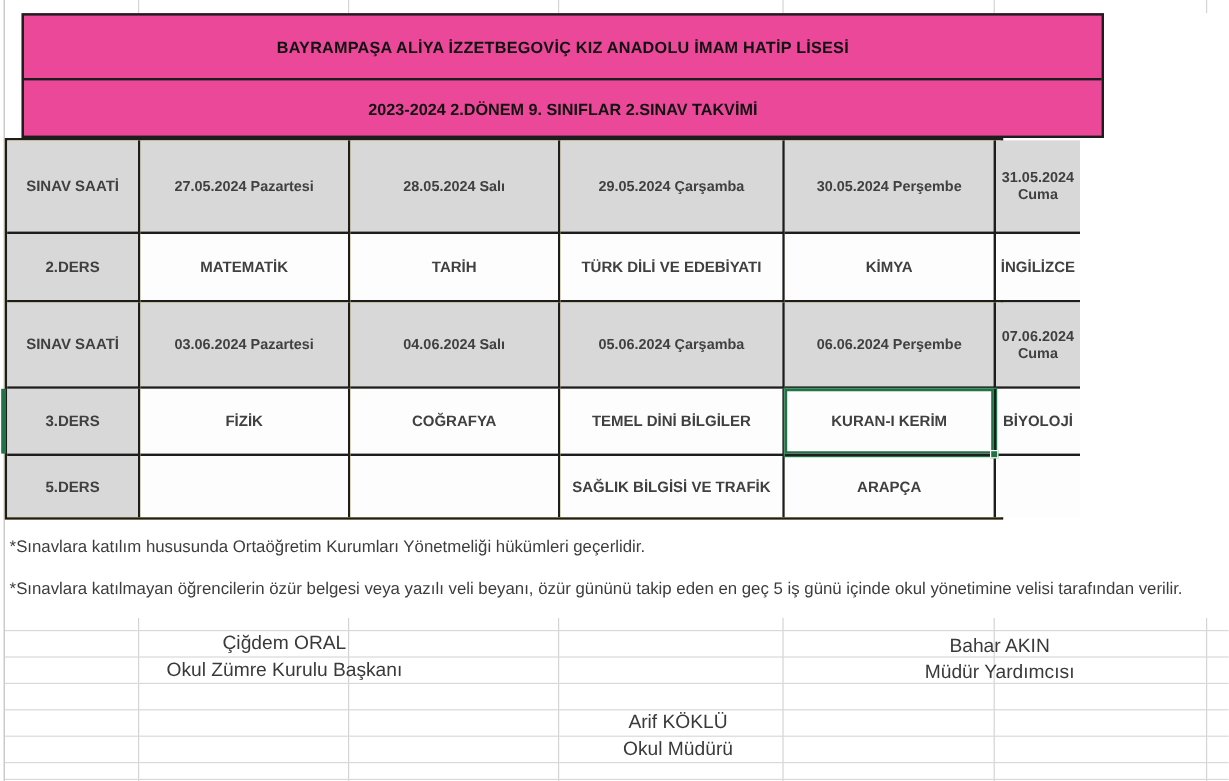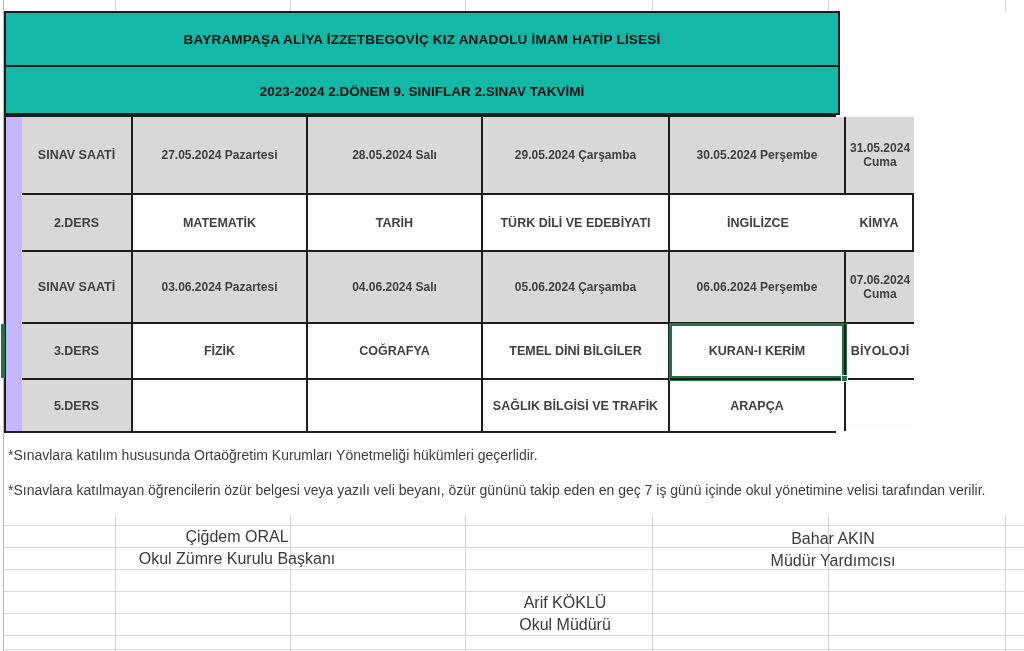--- a/index.html
+++ b/index.html
@@ -5,30 +5,30 @@
   html,body{margin:0;padding:0;}
   body{font-family:"Liberation Sans","DejaVu Sans",sans-serif;background:#ffffff;}
   .sheet{position:relative;width:1024px;height:651px;background:#ffffff;overflow:hidden;}
 
   
   .vline{position:absolute;width:1px;background:#d4d4d4;}
   .hline{position:absolute;height:1px;left:4px;right:0;background:#d9d9d9;}
   .sheet-edge{position:absolute;left:3px;top:0;width:1px;height:651px;background:#bdbdbd;}
 
   
-  .title-box{position:absolute;left:4px;top:11px;width:836px;height:104px;border:2px solid #1d1d1d;box-sizing:border-box;background:#14b8a6;}
+  .title-box{position:absolute;left:18px;top:11px;width:902px;height:104px;border:2px solid #1d1d1d;box-sizing:border-box;background:#ec4899;}
   .title-row{display:flex;align-items:center;justify-content:center;text-align:center;font-weight:bold;color:#111;}
   .title-row.r1{height:52px;border-bottom:2px solid #1d1d1d;font-size:13.5px;letter-spacing:.2px;}
   .title-row.r2{height:48px;font-size:13.5px;}
 
   
   .exam-table{position:absolute;left:4px;top:115px;width:832px;height:318px;display:grid;
     grid-template-columns:111px 175px 175px 187px 176px 1fr;
     grid-template-rows:78px 57px 72px 56px 1fr;
-    border:2px solid #1d1d1d;box-sizing:border-box;background:#c4b5fd;padding-left:16px;}
+    border:2px solid #1d1d1d;box-sizing:border-box;background:#fde047;}
   .cell{border-right:2px solid #1d1d1d;border-bottom:2px solid #1d1d1d;box-sizing:border-box;
     display:flex;align-items:center;justify-content:center;text-align:center;
     font-weight:bold;color:#404040;font-size:12.5px;padding:2px 4px;position:relative;}
   .cell.lastcol{border-right:none;}
   .cell.lastrow{border-bottom:none;}
   .cell.gray{background:#d8d8d8;}
   .cell.white{background:#fdfdfd;}
   .cell.date{font-size:12px;}
   .cell.selected{box-shadow:inset 0 0 0 2px #217346, 0 0 0 1px #217346;z-index:3;}
   .fill-handle{position:absolute;right:-4px;bottom:-4px;width:7px;height:7px;background:#217346;border:1px solid #ffffff;box-sizing:border-box;z-index:4;}
@@ -91,22 +91,22 @@
     <div class="cell gray date">27.05.2024 Pazartesi</div>
     <div class="cell gray date">28.05.2024 Salı</div>
     <div class="cell gray date">29.05.2024 Çarşamba</div>
     <div class="cell gray date">30.05.2024 Perşembe</div>
     <div class="cell gray date lastcol">31.05.2024 Cuma</div>
 
     <div class="cell gray">2.DERS</div>
     <div class="cell white">MATEMATİK</div>
     <div class="cell white">TARİH</div>
     <div class="cell white">TÜRK DİLİ VE EDEBİYATI</div>
+    <div class="cell white">KİMYA</div>
     <div class="cell white lastcol">İNGİLİZCE</div>
-    <div class="cell white">KİMYA</div>
 
     <div class="cell gray">SINAV SAATİ</div>
     <div class="cell gray date">03.06.2024 Pazartesi</div>
     <div class="cell gray date">04.06.2024 Salı</div>
     <div class="cell gray date">05.06.2024 Çarşamba</div>
     <div class="cell gray date">06.06.2024 Perşembe</div>
     <div class="cell gray date lastcol">07.06.2024 Cuma</div>
 
     <div class="cell gray">3.DERS</div>
     <div class="cell white">FİZİK</div>
@@ -120,21 +120,21 @@
 
     <div class="cell gray lastrow">5.DERS</div>
     <div class="cell white lastrow"></div>
     <div class="cell white lastrow"></div>
     <div class="cell white lastrow">SAĞLIK BİLGİSİ VE TRAFİK</div>
     <div class="cell white lastrow">ARAPÇA</div>
     <div class="cell white lastrow lastcol"></div>
   </div>
 
   <div class="note n1">*Sınavlara katılım hususunda Ortaöğretim Kurumları Yönetmeliği hükümleri geçerlidir.</div>
-  <div class="note n2">*Sınavlara katılmayan öğrencilerin özür belgesi veya yazılı veli beyanı, özür gününü takip eden en geç 7 iş günü içinde okul yönetimine velisi tarafından verilir.</div>
+  <div class="note n2">*Sınavlara katılmayan öğrencilerin özür belgesi veya yazılı veli beyanı, özür gününü takip eden en geç 5 iş günü içinde okul yönetimine velisi tarafından verilir.</div>
 
   <div class="sig s1">
     <span class="name">Çiğdem ORAL</span>
     <span class="role">Okul Zümre Kurulu Başkanı</span>
   </div>
   <div class="sig s2">
     <span class="name">Bahar AKIN</span>
     <span class="role">Müdür Yardımcısı</span>
   </div>
   <div class="sig s3">

